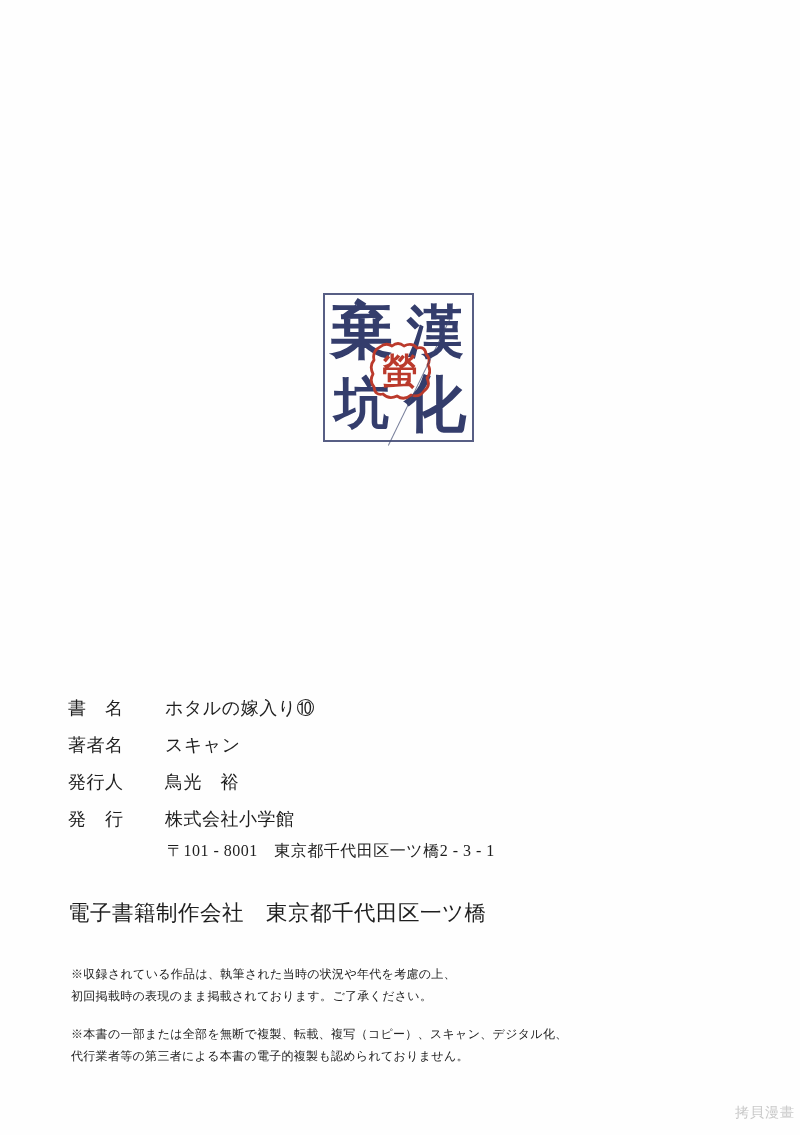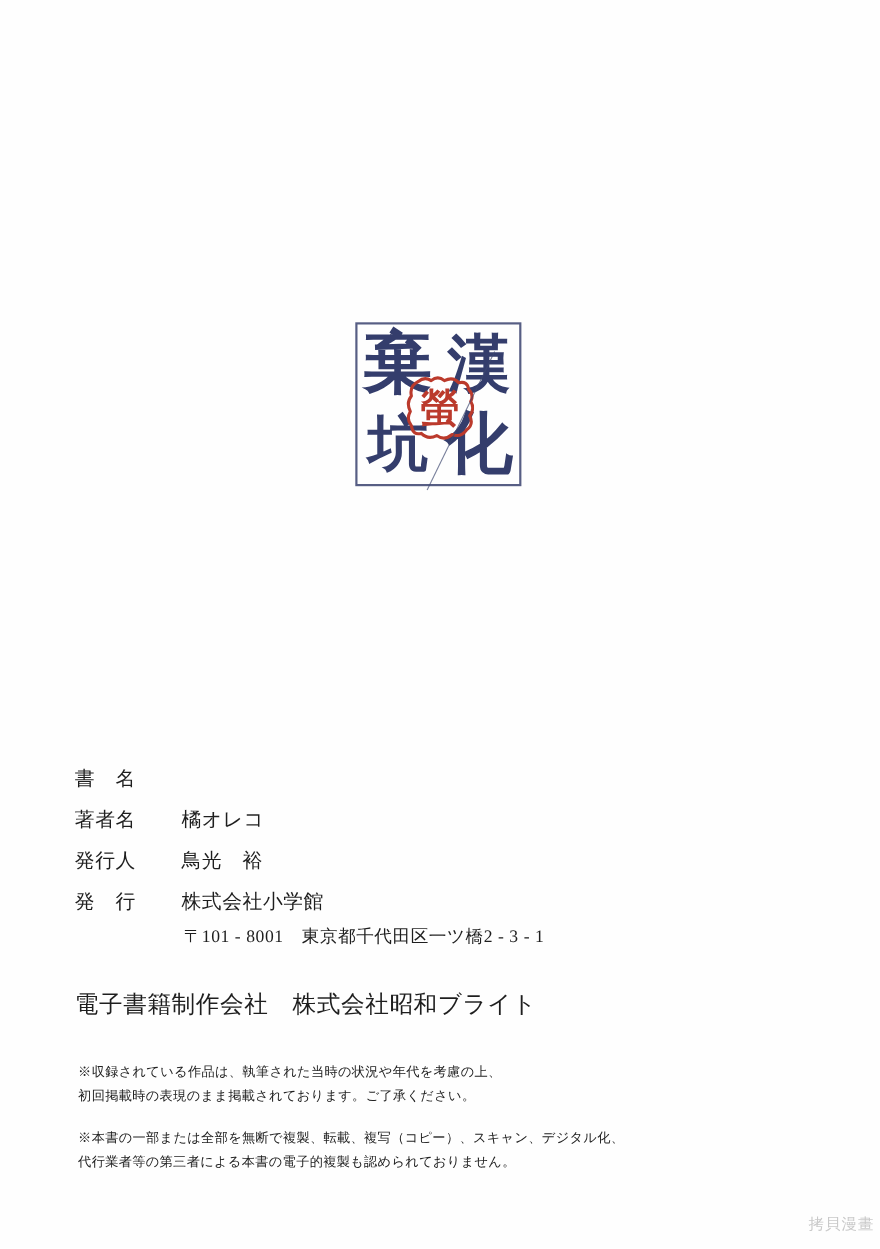--- a/index.html
+++ b/index.html
@@ -146,38 +146,39 @@
       <path d="M11,7 Q17,2 23,6 Q29,1 35,6 Q43,2 48,8 Q56,6 57,14 Q62,19 59,25 Q63,32 58,38 Q62,46 55,51 Q50,58 42,55 Q35,61 28,56 Q20,60 14,54 Q6,56 5,47 Q0,41 4,34 Q0,26 5,20 Q3,11 11,7 Z" fill="none" stroke="#bb3a2c" stroke-width="2.8" stroke-linejoin="round"></path>
     </svg>
     <div class="seal-char">螢</div>
   </div>
 
   <div class="slash"></div>
 
   <div class="colophon-rows">
     <div class="colophon-row">
       <span class="colophon-label">書　名</span>
+      <span class="colophon-value">ホタルの嫁入り⑩</span>
     </div>
     <div class="colophon-row">
       <span class="colophon-label">著者名</span>
-      <span class="colophon-value">橘オレコ</span>
+      <span class="colophon-value">スキャン</span>
     </div>
     <div class="colophon-row">
       <span class="colophon-label">発行人</span>
       <span class="colophon-value">鳥光　裕</span>
     </div>
     <div class="colophon-row">
       <span class="colophon-label">発　行</span>
       <span class="colophon-value">株式会社小学館</span>
     </div>
   </div>
 
   <div class="address-line">〒101 - 8001　東京都千代田区一ツ橋2 - 3 - 1</div>
 
-  <div class="ebook-line">電子書籍制作会社　株式会社昭和ブライト</div>
+  <div class="ebook-line">電子書籍制作会社　東京都千代田区一ツ橋</div>
 
   <div class="notice notice-1">
     <div>※収録されている作品は、執筆された当時の状況や年代を考慮の上、</div>
     <div>初回掲載時の表現のまま掲載されております。ご了承ください。</div>
   </div>
 
   <div class="notice notice-2">
     <div>※本書の一部または全部を無断で複製、転載、複写（コピー）、スキャン、デジタル化、</div>
     <div>代行業者等の第三者による本書の電子的複製も認められておりません。</div>
   </div>

